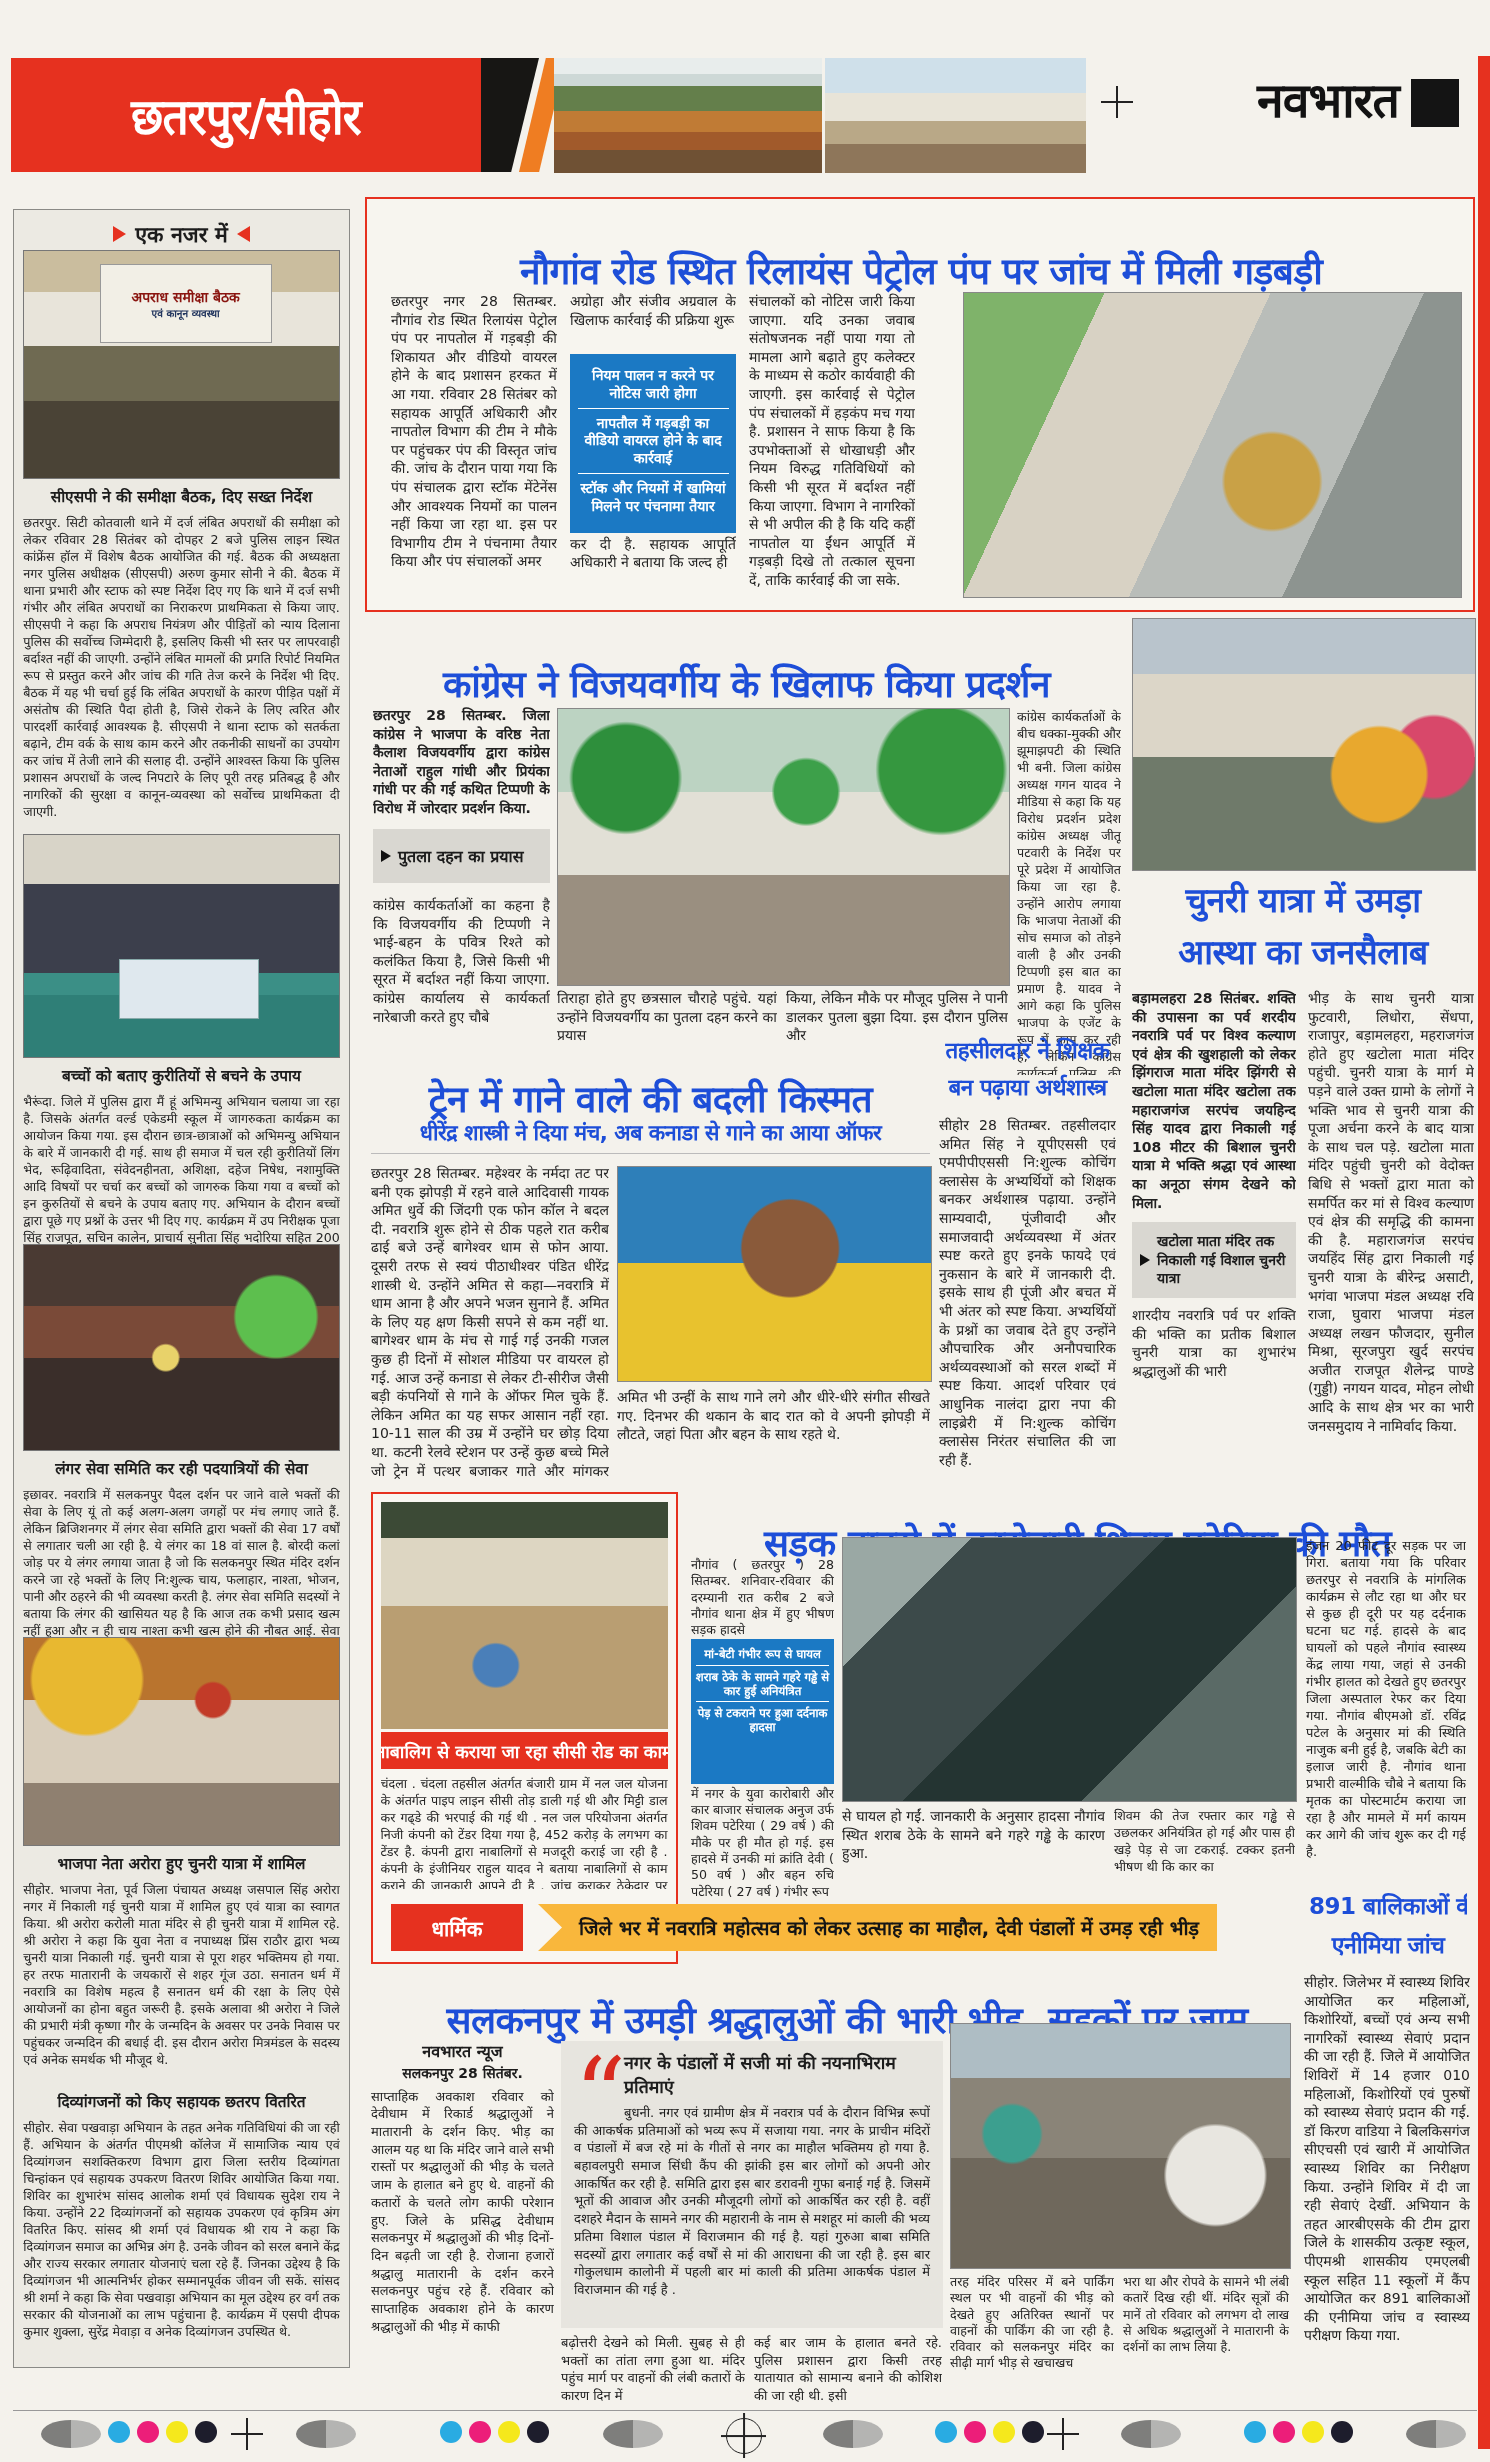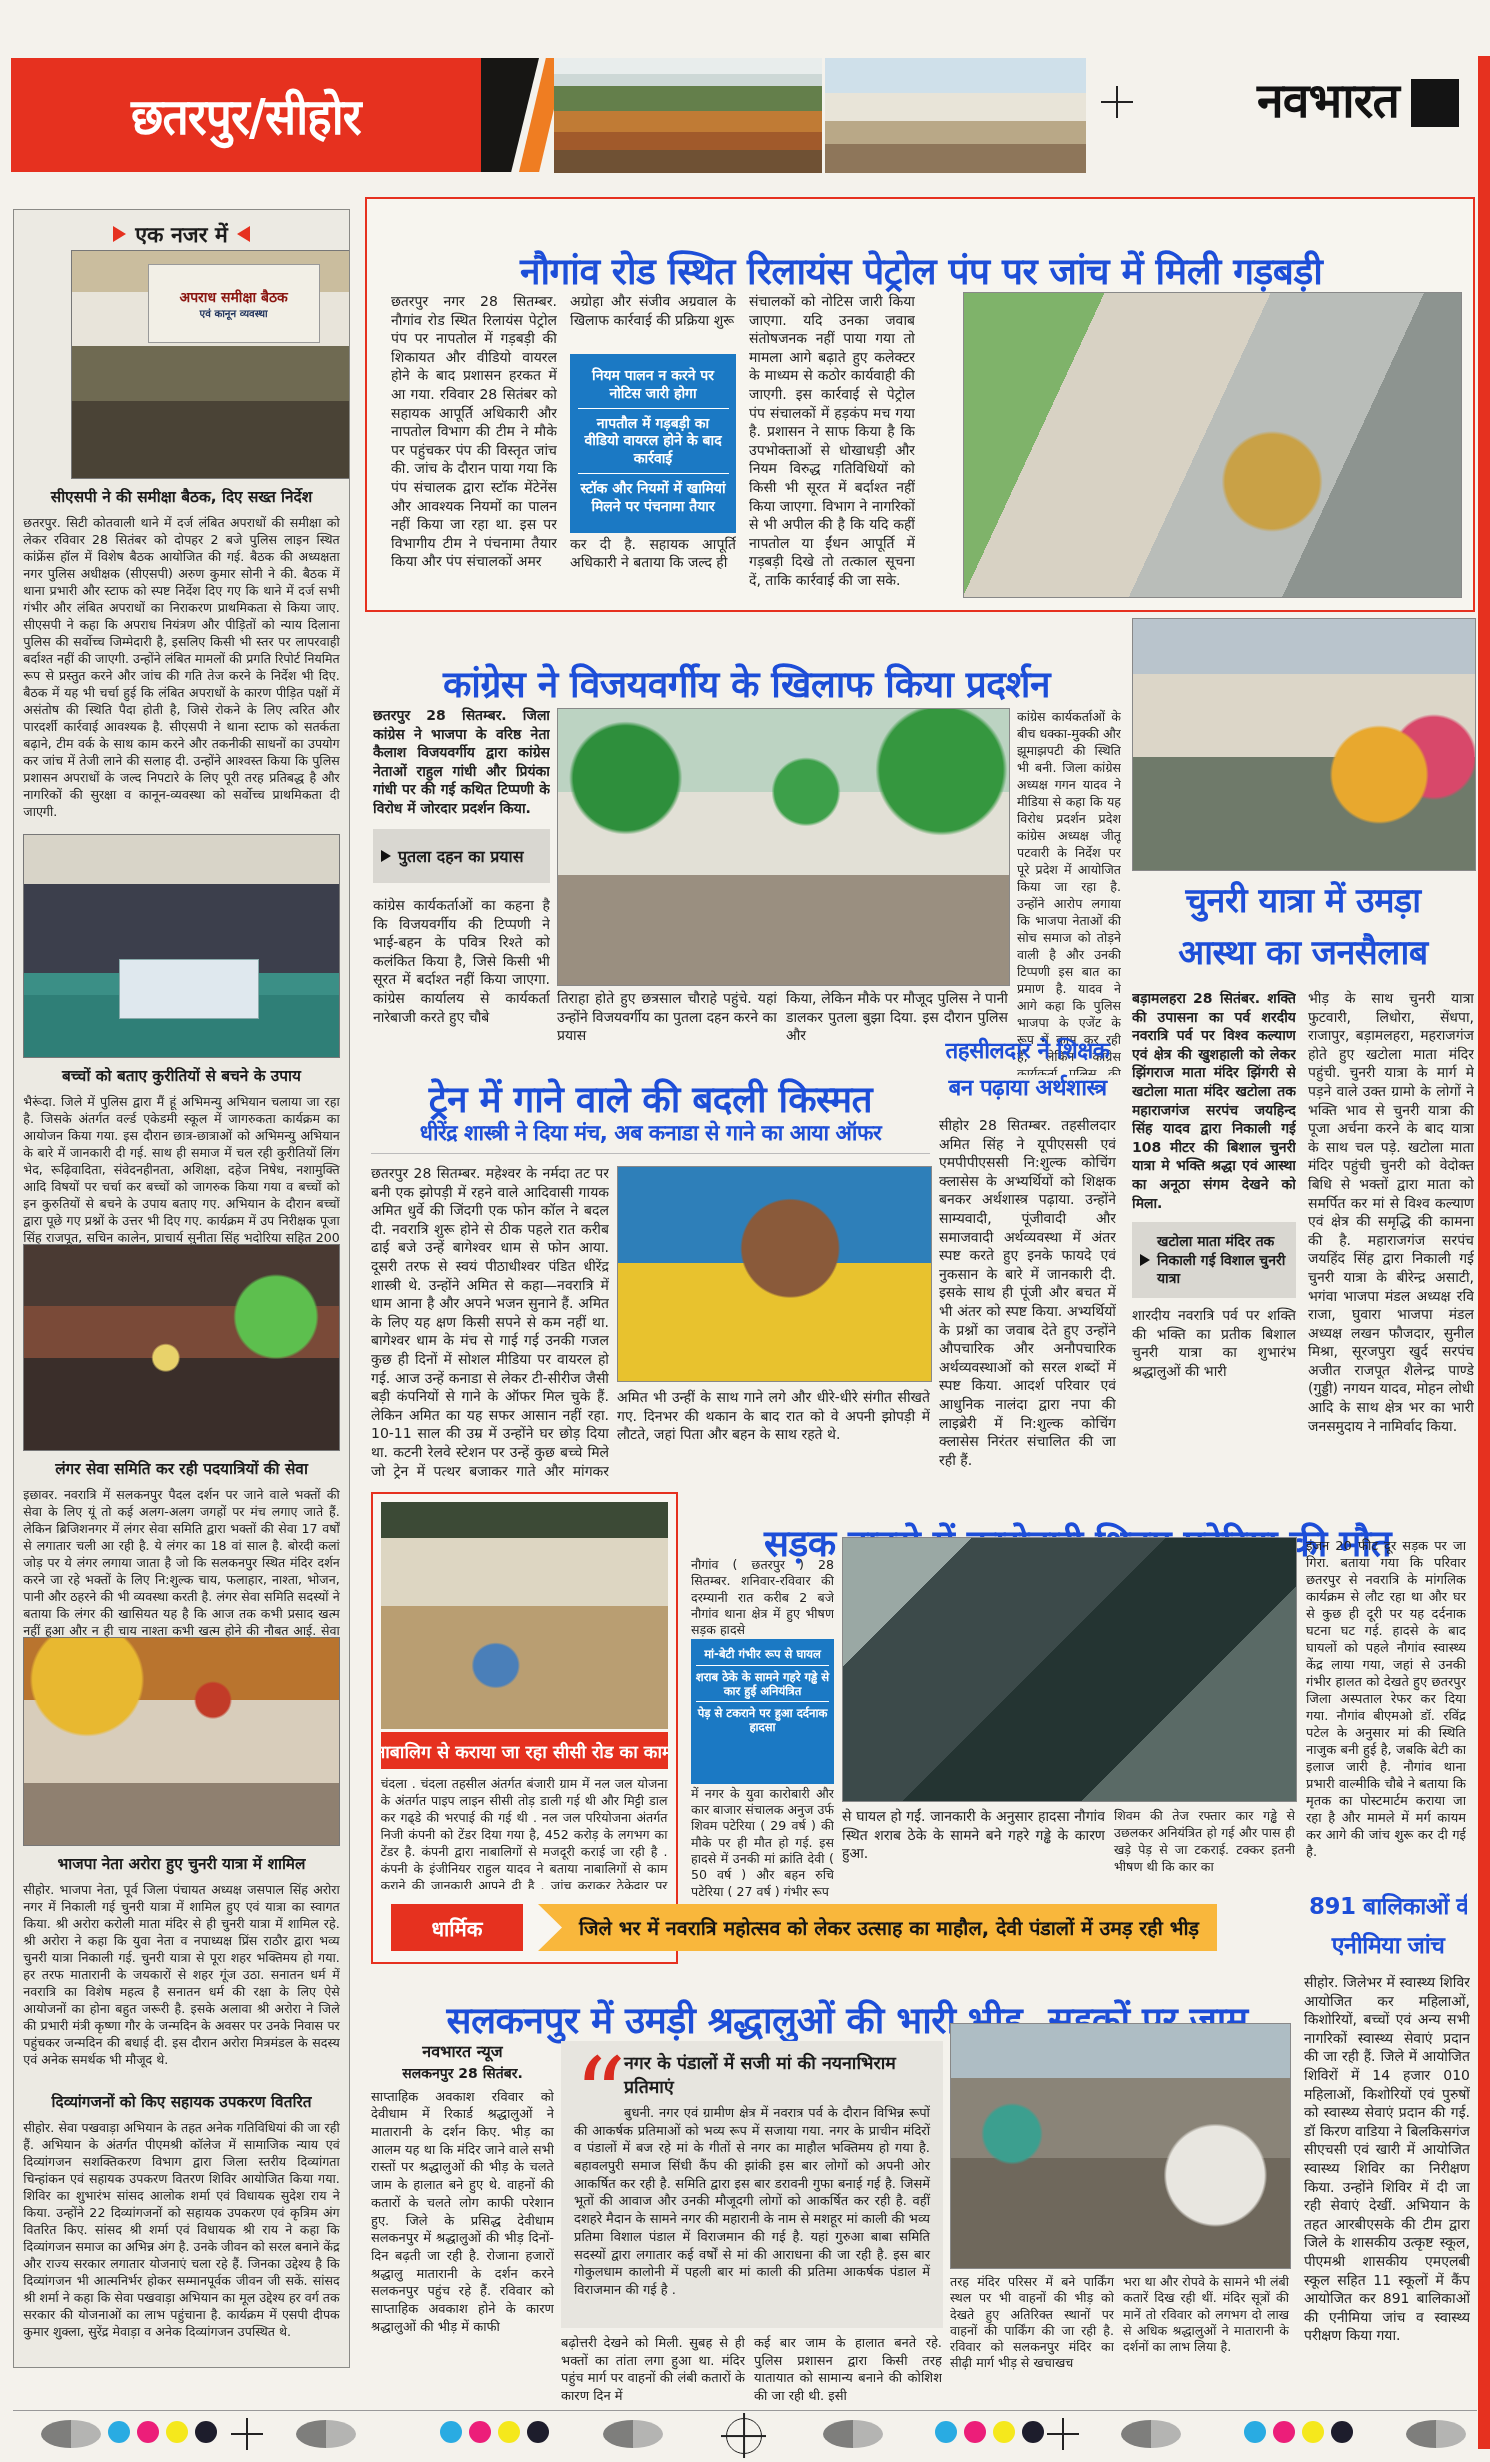--- a/index.html
+++ b/index.html
@@ -17,21 +17,21 @@
   .mh-date{position:absolute;right:61px;top:73px;font-size:22.4px;font-weight:bold;color:#1a1a1a;}
   .redbar{left:1478px;top:56px;width:12px;height:2393px;background:#e6311f;}
   .plus{width:32px;height:32px;}
   .plus::before,.plus::after{content:"";position:absolute;background:#222;}
   .plus::before{left:15px;top:0;width:1.9px;height:32px;}
   .plus::after{left:0;top:15px;width:32px;height:1.9px;}
   
   .ph{background:#b8b1a4;overflow:hidden;}
   .ph-head1{left:554px;width:268px;background:linear-gradient(180deg,#e8edec 0 14%,#cdd8d6 14% 24%,#647f4b 24% 46%,#c07b35 46% 64%,#a15a2b 64% 80%,#6f5134 80% 100%);}
   .ph-head2{left:825px;width:261px;background:linear-gradient(180deg,#cfe0ea 0 30%,#e8e4d8 30% 55%,#b9a887 55% 75%,#8e765a 75% 100%);}
-  .ph-meeting{background:linear-gradient(180deg,#cabd9e 0 18%,#e8e4da 18% 42%,#6f6a52 42% 66%,#4a4336 66% 100%);margin-left:48px;}
+  .ph-meeting{background:linear-gradient(180deg,#cabd9e 0 18%,#e8e4da 18% 42%,#6f6a52 42% 66%,#4a4336 66% 100%);}
   .ph-meeting .banner{position:absolute;left:24%;top:6%;width:54%;height:34%;background:#f2efe6;border:0.9px solid #999;display:flex;flex-direction:column;align-items:center;justify-content:center;text-align:center;}
   .ph-meeting .banner b{color:#8a1510;font-size:14px;}
   .ph-meeting .banner i{color:#22355e;font-size:10.2px;font-style:normal;font-weight:bold;}
   .ph-students{background:linear-gradient(180deg,#d8d4c8 0 22%,#3c3f4c 22% 62%,#3b8f86 62% 72%,#2f7f77 72% 100%),linear-gradient(#c8c4b8,#c8c4b8);}
   .ph-students::after{content:"";position:absolute;left:30%;top:56%;width:44%;height:26%;background:#dfe8ee;border:0.9px solid #8aa;}
   .ph-langar{background:radial-gradient(circle at 80% 35%,#5dbf4e 0 14%,rgba(0,0,0,0) 15%),radial-gradient(circle at 45% 55%,#e8d26a 0 6%,rgba(0,0,0,0) 7%),linear-gradient(180deg,#4a3a33 0 30%,#7a4a38 30% 55%,#3a2e2a 55% 100%);}
   .ph-yatra1{background:radial-gradient(circle at 20% 20%,#e8b830 0 18%,rgba(0,0,0,0) 19%),radial-gradient(circle at 60% 30%,#c23b28 0 7%,rgba(0,0,0,0) 8%),linear-gradient(180deg,#b9742e 0 30%,#d8cdbb 30% 70%,#8f8070 70% 100%);}
   .ph-congress{background:radial-gradient(circle at 15% 25%,#2e8f3c 0 12%,rgba(0,0,0,0) 13%),radial-gradient(circle at 85% 22%,#35973f 0 14%,rgba(0,0,0,0) 15%),radial-gradient(circle at 55% 30%,#3da04a 0 10%,rgba(0,0,0,0) 11%),linear-gradient(180deg,#bcd3c2 0 30%,#e2e0d6 30% 60%,#9a8f80 60% 100%);}
   .ph-pump{background:radial-gradient(circle at 62% 62%,#c9a146 0 13%,rgba(0,0,0,0) 14%),linear-gradient(115deg,#7fb36a 0 22%,#d8d2c4 22% 48%,#b9bdb9 48% 72%,#8d9490 72% 100%);}
   .ph-chunari2{background:radial-gradient(circle at 72% 62%,#e8a82e 0 16%,rgba(0,0,0,0) 17%),radial-gradient(circle at 88% 55%,#d8486a 0 12%,rgba(0,0,0,0) 13%),linear-gradient(180deg,#b9c4cc 0 22%,#dcd6c8 22% 55%,#6f7a6a 55% 100%);}
@@ -110,21 +110,21 @@
     <p class="lc-body" style="height:320px;">छतरपुर. सिटी कोतवाली थाने में दर्ज लंबित अपराधों की समीक्षा को लेकर रविवार 28 सितंबर को दोपहर 2 बजे पुलिस लाइन स्थित कांफ्रेंस हॉल में विशेष बैठक आयोजित की गई. बैठक की अध्यक्षता नगर पुलिस अधीक्षक (सीएसपी) अरुण कुमार सोनी ने की. बैठक में थाना प्रभारी और स्टाफ को स्पष्ट निर्देश दिए गए कि थाने में दर्ज सभी गंभीर और लंबित अपराधों का निराकरण प्राथमिकता से किया जाए. सीएसपी ने कहा कि अपराध नियंत्रण और पीड़ितों को न्याय दिलाना पुलिस की सर्वोच्च जिम्मेदारी है, इसलिए किसी भी स्तर पर लापरवाही बर्दाश्त नहीं की जाएगी. उन्होंने लंबित मामलों की प्रगति रिपोर्ट नियमित रूप से प्रस्तुत करने और जांच की गति तेज करने के निर्देश भी दिए. बैठक में यह भी चर्चा हुई कि लंबित अपराधों के कारण पीड़ित पक्षों में असंतोष की स्थिति पैदा होती है, जिसे रोकने के लिए त्वरित और पारदर्शी कार्रवाई आवश्यक है. सीएसपी ने थाना स्टाफ को सतर्कता बढ़ाने, टीम वर्क के साथ काम करने और तकनीकी साधनों का उपयोग कर जांच में तेजी लाने की सलाह दी. उन्होंने आश्वस्त किया कि पुलिस प्रशासन अपराधों के जल्द निपटारे के लिए पूरी तरह प्रतिबद्ध है और नागरिकों की सुरक्षा व कानून-व्यवस्था को सर्वोच्च प्राथमिकता दी जाएगी.</p>
     <div class="lc-ph ph ph-students" style="height:224px;"></div>
     <h2>बच्चों को बताए कुरीतियों से बचने के उपाय</h2>
     <p class="lc-body" style="height:151px;">भैरूंदा. जिले में पुलिस द्वारा मैं हूं अभिमन्यु अभियान चलाया जा रहा है. जिसके अंतर्गत वर्ल्ड एकेडमी स्कूल में जागरुकता कार्यक्रम का आयोजन किया गया. इस दौरान छात्र-छात्राओं को अभिमन्यु अभियान के बारे में जानकारी दी गई. साथ ही समाज में चल रही कुरीतियों लिंग भेद, रूढ़िवादिता, संवेदनहीनता, अशिक्षा, दहेज निषेध, नशामुक्ति आदि विषयों पर चर्चा कर बच्चों को जागरुक किया गया व बच्चों को इन कुरुतियों से बचने के उपाय बताए गए. अभियान के दौरान बच्चों द्वारा पूछे गए प्रश्नों के उत्तर भी दिए गए. कार्यक्रम में उप निरीक्षक पूजा सिंह राजपूत, सचिन कालेन, प्राचार्य सुनीता सिंह भदोरिया सहित 200 छात्र-छात्राएं उपस्थित थे.</p>
     <div class="lc-ph ph ph-langar" style="height:207px;"></div>
     <h2>लंगर सेवा समिति कर रही पदयात्रियों की सेवा</h2>
     <p class="lc-body" style="height:151px;">इछावर. नवरात्रि में सलकनपुर पैदल दर्शन पर जाने वाले भक्तों की सेवा के लिए यूं तो कई अलग-अलग जगहों पर मंच लगाए जाते हैं. लेकिन ब्रिजिशनगर में लंगर सेवा समिति द्वारा भक्तों की सेवा 17 वर्षों से लगातार चली आ रही है. ये लंगर का 18 वां साल है. बोरदी कलां जोड़ पर ये लंगर लगाया जाता है जो कि सलकनपुर स्थित मंदिर दर्शन करने जा रहे भक्तों के लिए नि:शुल्क चाय, फलाहार, नाश्ता, भोजन, पानी और ठहरने की भी व्यवस्था करती है. लंगर सेवा समिति सदस्यों ने बताया कि लंगर की खासियत यह है कि आज तक कभी प्रसाद खत्म नहीं हुआ और न ही चाय नाश्ता कभी खत्म होने की नौबत आई. सेवा 24 घंटे सेवा उपलब्ध रहती है.</p>
     <div class="lc-ph ph ph-yatra1" style="height:209px;"></div>
     <h2>भाजपा नेता अरोरा हुए चुनरी यात्रा में शामिल</h2>
     <p class="lc-body" style="height:203px;">सीहोर. भाजपा नेता, पूर्व जिला पंचायत अध्यक्ष जसपाल सिंह अरोरा नगर में निकाली गई चुनरी यात्रा में शामिल हुए एवं यात्रा का स्वागत किया. श्री अरोरा करोली माता मंदिर से ही चुनरी यात्रा में शामिल रहे. श्री अरोरा ने कहा कि युवा नेता व नपाध्यक्ष प्रिंस राठौर द्वारा भव्य चुनरी यात्रा निकाली गई. चुनरी यात्रा से पूरा शहर भक्तिमय हो गया. हर तरफ मातारानी के जयकारों से शहर गूंज उठा. सनातन धर्म में नवरात्रि का विशेष महत्व है सनातन धर्म की रक्षा के लिए ऐसे आयोजनों का होना बहुत जरूरी है. इसके अलावा श्री अरोरा ने जिले की प्रभारी मंत्री कृष्णा गौर के जन्मदिन के अवसर पर उनके निवास पर पहुंचकर जन्मदिन की बधाई दी. इस दौरान अरोरा मित्रमंडल के सदस्य एवं अनेक समर्थक भी मौजूद थे.</p>
-    <h2>दिव्यांगजनों को किए सहायक उपकरण वितरित</h2>
+    <h2>दिव्यांगजनों को किए सहायक छतरप वितरित</h2>
     <p class="lc-body" style="height:253px;">सीहोर. सेवा पखवाड़ा अभियान के तहत अनेक गतिविधियां की जा रही हैं. अभियान के अंतर्गत पीएमश्री कॉलेज में सामाजिक न्याय एवं दिव्यांगजन सशक्तिकरण विभाग द्वारा जिला स्तरीय दिव्यांगता चिन्हांकन एवं सहायक उपकरण वितरण शिविर आयोजित किया गया. शिविर का शुभारंभ सांसद आलोक शर्मा एवं विधायक सुदेश राय ने किया. उन्होंने 22 दिव्यांगजनों को सहायक उपकरण एवं कृत्रिम अंग वितरित किए. सांसद श्री शर्मा एवं विधायक श्री राय ने कहा कि दिव्यांगजन समाज का अभिन्न अंग है. उनके जीवन को सरल बनाने केंद्र और राज्य सरकार लगातार योजनाएं चला रहे हैं. जिनका उद्देश्य है कि दिव्यांगजन भी आत्मनिर्भर होकर सम्मानपूर्वक जीवन जी सकें. सांसद श्री शर्मा ने कहा कि सेवा पखवाड़ा अभियान का मूल उद्देश्य हर वर्ग तक सरकार की योजनाओं का लाभ पहुंचाना है. कार्यक्रम में एसपी दीपक कुमार शुक्ला, सुरेंद्र मेवाड़ा व अनेक दिव्यांगजन उपस्थित थे.</p>
   </aside>
 
   <section class="abs pumpbox">
     <h1 class="abs bigh" style="left:18.6px;top:11.2px;width:1071px;height:73px;font-size:37px;line-height:73px;">नौगांव रोड स्थित रिलायंस पेट्रोल पंप पर जांच में मिली गड़बड़ी</h1>
     <p class="abs bodytxt" style="left:24px;top:93px;width:166px;height:304px;margin:0;">छतरपुर नगर 28 सितम्बर. नौगांव रोड स्थित रिलायंस पेट्रोल पंप पर नापतोल में गड़बड़ी की शिकायत और वीडियो वायरल होने के बाद प्रशासन हरकत में आ गया. रविवार 28 सितंबर को सहायक आपूर्ति अधिकारी और नापतोल विभाग की टीम ने मौके पर पहुंचकर पंप की विस्तृत जांच की. जांच के दौरान पाया गया कि पंप संचालक द्वारा स्टॉक मेंटेनेंस और आवश्यक नियमों का पालन नहीं किया जा रहा था. इस पर विभागीय टीम ने पंचनामा तैयार किया और पंप संचालकों अमर</p>
     <div class="abs" style="left:203px;top:93px;width:166px;height:304px;">
       <p class="bodytxt" style="height:60px;margin:0;">अग्रोहा और संजीव अग्रवाल के खिलाफ कार्रवाई की प्रक्रिया शुरू</p>
       <div class="bluebox" style="height:179px;margin:1.9px 0;">
         <div class="bb-row">नियम पालन न करने पर नोटिस जारी होगा</div>

